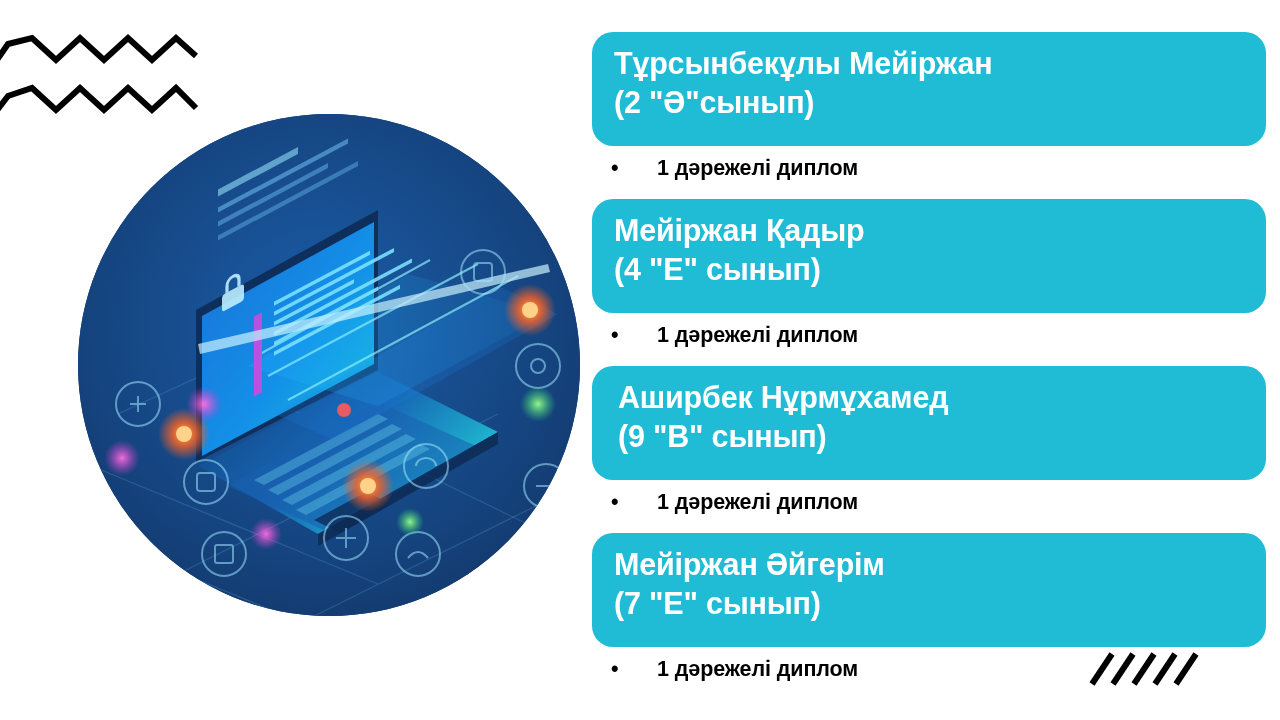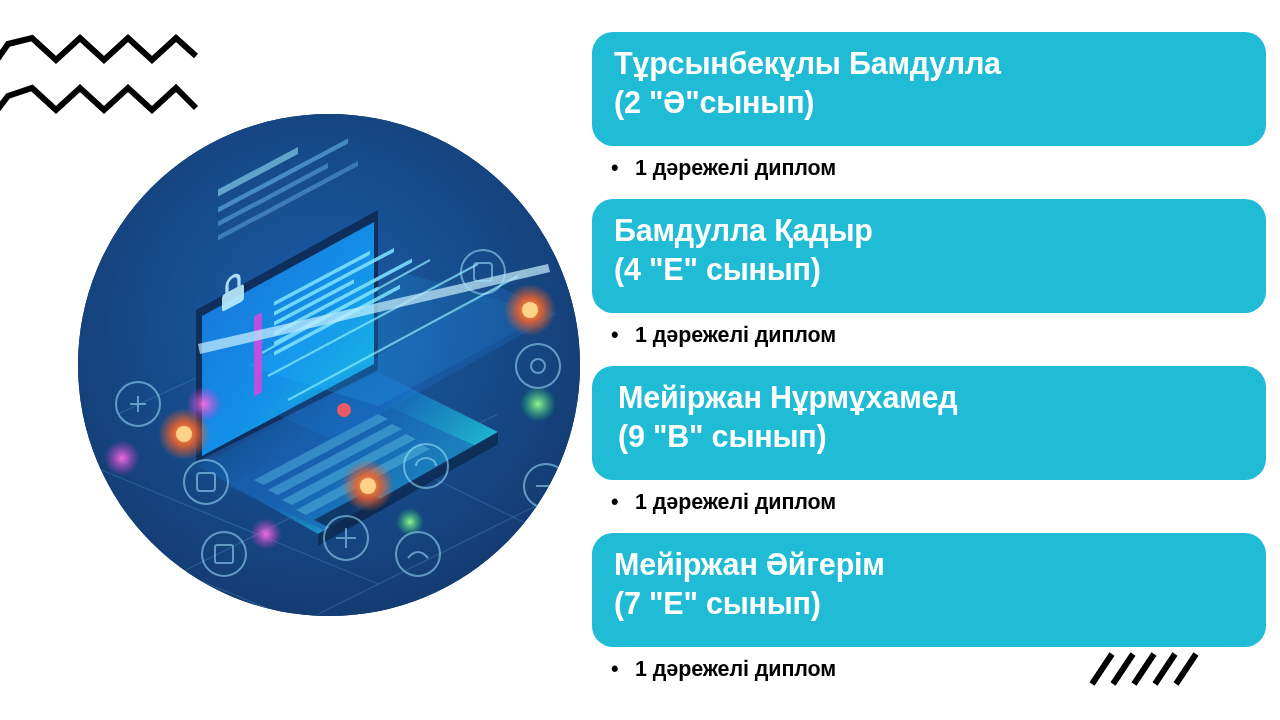--- a/index.html
+++ b/index.html
@@ -76,21 +76,21 @@
     font-weight: bold;
     font-size: 21.5px;
     letter-spacing: -0.1px;
   }
   .award-bullet {
     width: 24px;
     flex: 0 0 24px;
     font-size: 21.5px;
     line-height: 1;
   }
-  .award-text { white-space: nowrap; }
+  .award-text { white-space: nowrap; margin-left: 22px; }
 </style>
 </head>
 <body>
 
 <div id="slide">
 
   <div class="zigzag-deco">
     <svg viewBox="0 0 200 90" width="200" height="90" aria-hidden="true">
       <polyline points="-6,38 8,18 32,12 56,34 80,12 104,34 128,12 152,34 176,12 196,30" fill="none" stroke="#000000" stroke-width="6"></polyline>
       <polyline points="-6,88 8,70 32,62 56,84 80,62 104,84 128,62 152,84 176,62 196,82" fill="none" stroke="#000000" stroke-width="6"></polyline>
@@ -238,39 +238,39 @@
         <circle cx="460" cy="290" r="18" fill="url(#glowGreen)"></circle>
         <circle cx="332" cy="408" r="14" fill="url(#glowGreen)"></circle>
         <circle cx="266" cy="296" r="7" fill="#ff5a5a" opacity="0.9"></circle>
       </g>
     </svg>
   </div>
 
   <div class="cards-column">
 
     <div class="award-block b1">
-      <div class="name-card"><span>Тұрсынбекұлы Бамдулла</span>
+      <div class="name-card"><span>Тұрсынбекұлы Мейіржан</span>
 <span>(2 "Ә"сынып)</span></div>
       <div class="award-line">
         <span class="award-bullet">•</span>
         <span class="award-text">1 дәрежелі диплом</span>
       </div>
     </div>
 
     <div class="award-block b2">
-      <div class="name-card"><span>Бамдулла Қадыр</span>
+      <div class="name-card"><span>Мейіржан Қадыр</span>
 <span>(4 "Е" сынып)</span></div>
       <div class="award-line">
         <span class="award-bullet">•</span>
         <span class="award-text">1 дәрежелі диплом</span>
       </div>
     </div>
 
     <div class="award-block b3">
-      <div class="name-card indented"><span> Мейіржан Нұрмұхамед</span>
+      <div class="name-card indented"><span> Аширбек Нұрмұхамед</span>
 <span>(9 "В" сынып)</span></div>
       <div class="award-line">
         <span class="award-bullet">•</span>
         <span class="award-text">1 дәрежелі диплом</span>
       </div>
     </div>
 
     <div class="award-block b4">
       <div class="name-card"><span>Мейіржан Әйгерім</span>
 <span>(7 "Е" сынып)</span></div>

